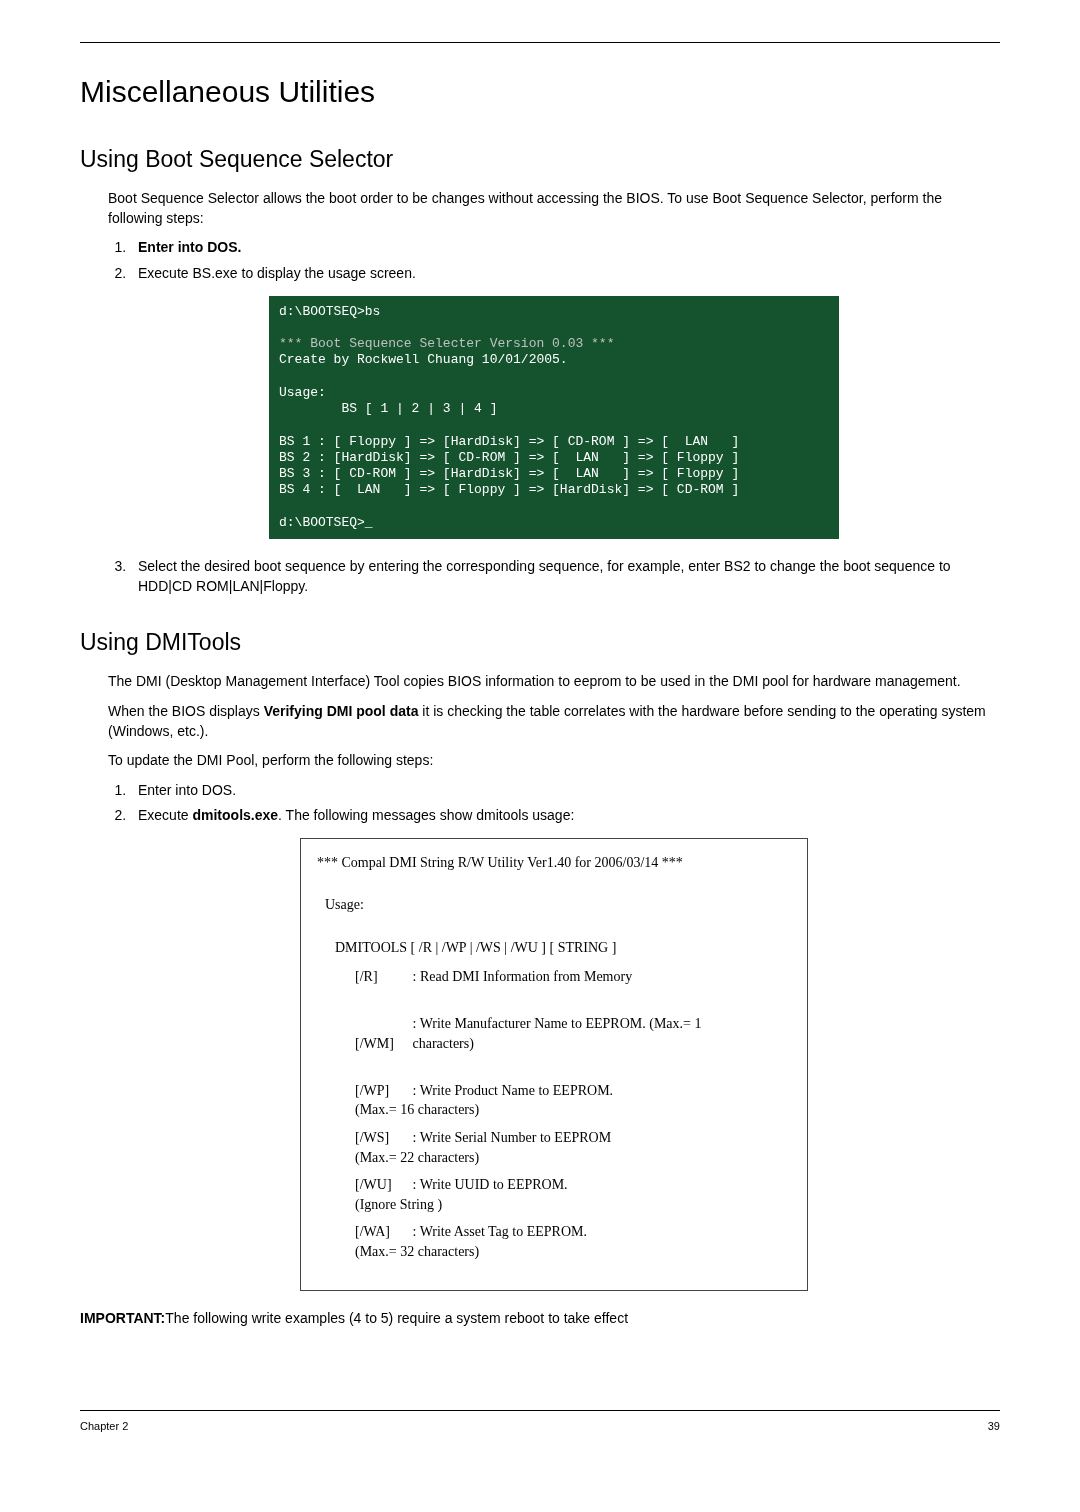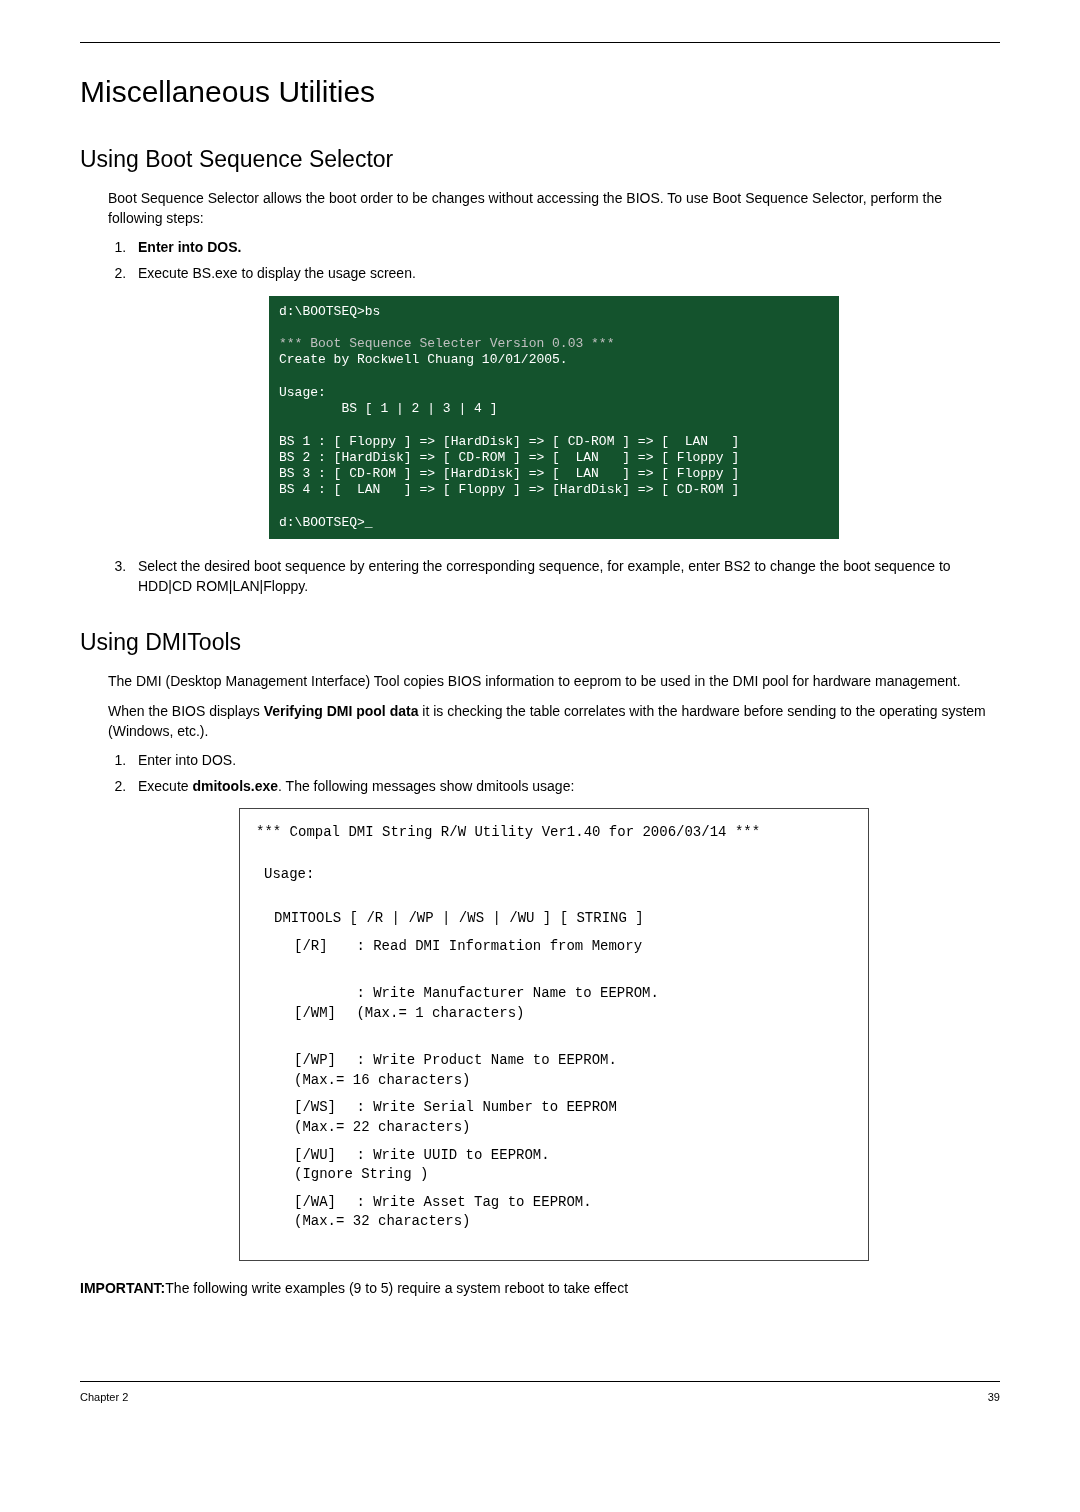--- a/index.html
+++ b/index.html
@@ -61,24 +61,24 @@
       line-height: 1.25;
     }
     .white {
       color: #fff;
     }
     .gray {
       color: #c0c0c0;
     }
     .usage-box {
       border: 1px solid #444;
-      width: 630px;
+      width: 508px;
       margin: 12px auto 18px auto;
       padding: 14px 16px 20px 16px;
-      font-family: Liberation Mono, monospace;
+      font-family: Liberation Serif, serif;
       font-size: 14px;
     }
     .usage-box .title-line {
       margin-bottom: 22px;
     }
     .usage-box .usage-label {
       margin-left: 8px;
       margin-bottom: 24px;
     }
     .usage-box .cmd-line {
@@ -151,20 +151,21 @@
     </ol>
   </div>
 
   <h2>Using DMITools</h2>
 
   <div class="body-indent">
     <p>The DMI (Desktop Management Interface) Tool copies BIOS information to eeprom to be used in the DMI pool for hardware management.</p>
     <p>
       <span>When the BIOS displays </span><b>Verifying DMI pool data</b><span> it is checking the table correlates with the hardware before sending to the operating system (Windows, etc.).</span>
     </p>
+    <p>To update the DMI Pool, perform the following steps:</p>
     <ol>
       <li>Enter into DOS.</li>
       <li>
         <span>Execute </span><b>dmitools.exe</b><span>. The following messages show dmitools usage:</span>
       </li>
     </ol>
 
     <div class="usage-box">
       <div class="title-line">*** Compal DMI String R/W Utility Ver1.40 for 2006/03/14 ***</div>
       <div class="usage-label">Usage:</div>
@@ -198,21 +199,21 @@
         <div class="usage-row">
           <span class="flag">[/WA]</span>
           <span class="desc">: Write Asset Tag to EEPROM.</span>
           <span class="max">(Max.= 32 characters)</span>
         </div>
       </div>
     </div>
   </div>
 
   <p>
-    <b>IMPORTANT:</b><span>The following write examples (9 to 5) require a system reboot to take effect</span>
+    <b>IMPORTANT:</b><span>The following write examples (4 to 5) require a system reboot to take effect</span>
   </p>
 
   <div style="height:48px"></div>
 
   <div class="hr-bottom"></div>
   <div class="footer">
     <span>Chapter 2</span>
     <span>39</span>
   </div>
 </div>

